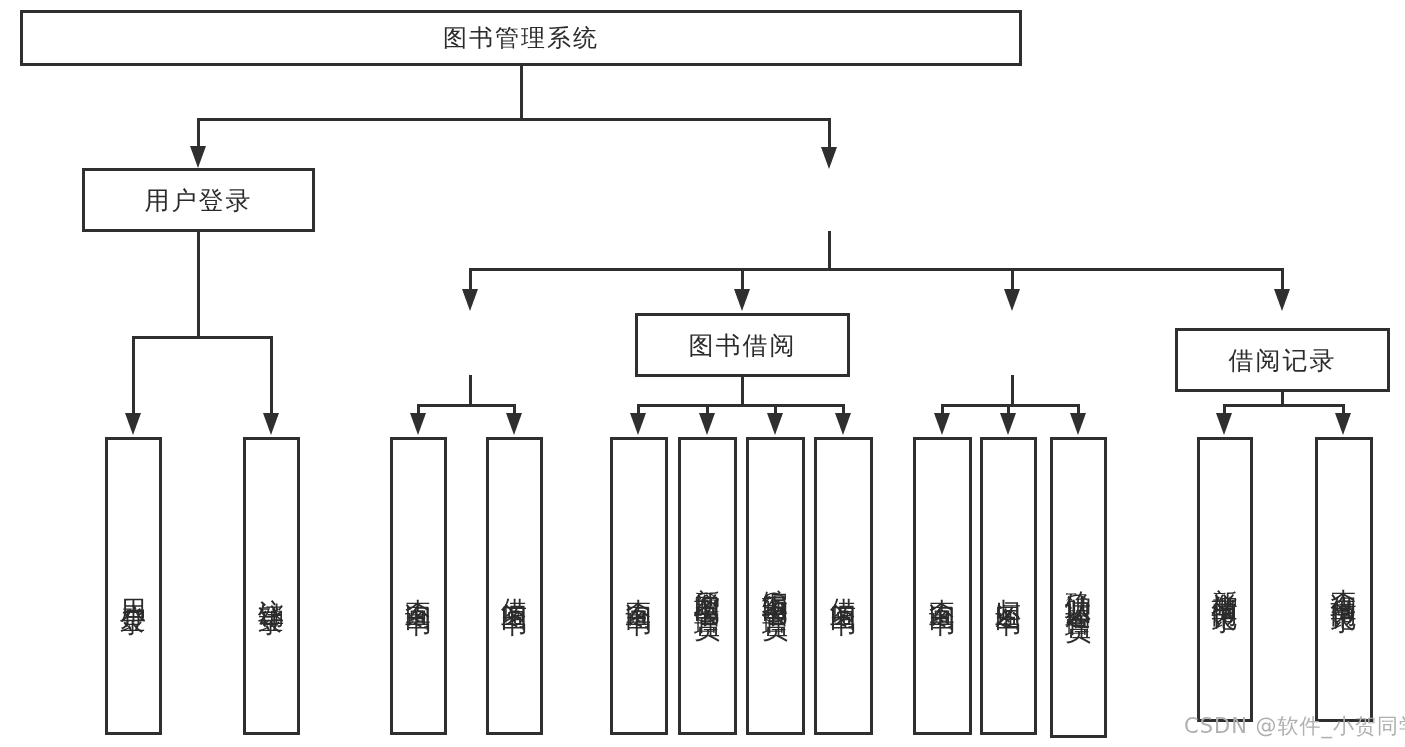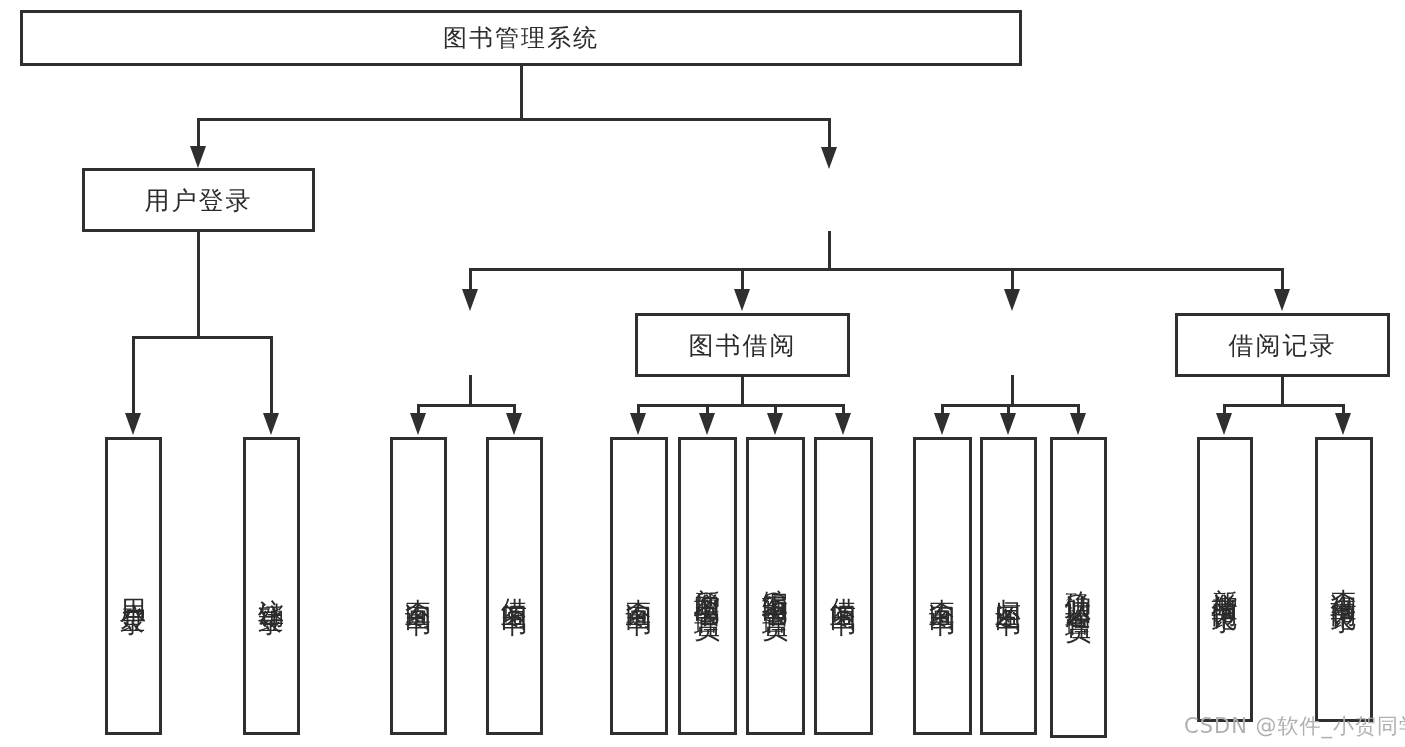--- a/index.html
+++ b/index.html
@@ -120,21 +120,21 @@
     <span class="h-label root-label">图书管理系统</span>
   </div>
 
   <div class="box" style="left:82px;top:168px;width:233px;height:64px">
     <span class="h-label">用户登录</span>
   </div>
 
   <div class="box" style="left:635px;top:313px;width:215px;height:64px">
     <span class="h-label">图书借阅</span>
   </div>
-  <div class="box" style="left:1175px;top:313px;width:215px;height:64px">
+  <div class="box" style="left:1175px;top:328px;width:215px;height:64px">
     <span class="h-label">借阅记录</span>
   </div>
 
   <div class="box" style="left:105px;top:437px;width:57px;height:298px">
     <span class="v-label">用户登录</span>
   </div>
   <div class="box" style="left:243px;top:437px;width:57px;height:298px">
     <span class="v-label">注销登录</span>
   </div>
 

